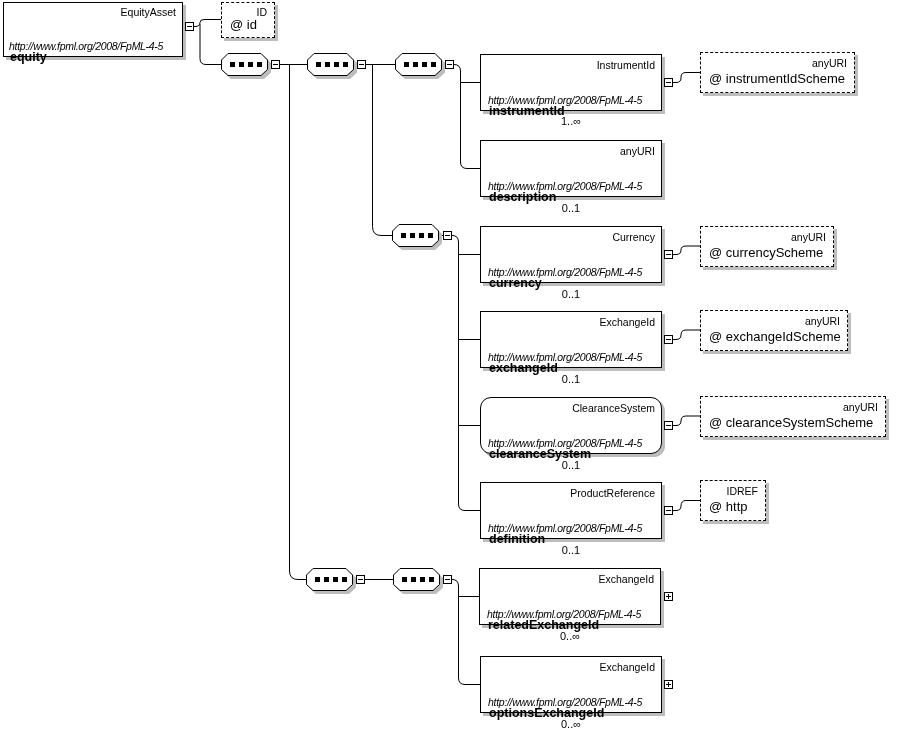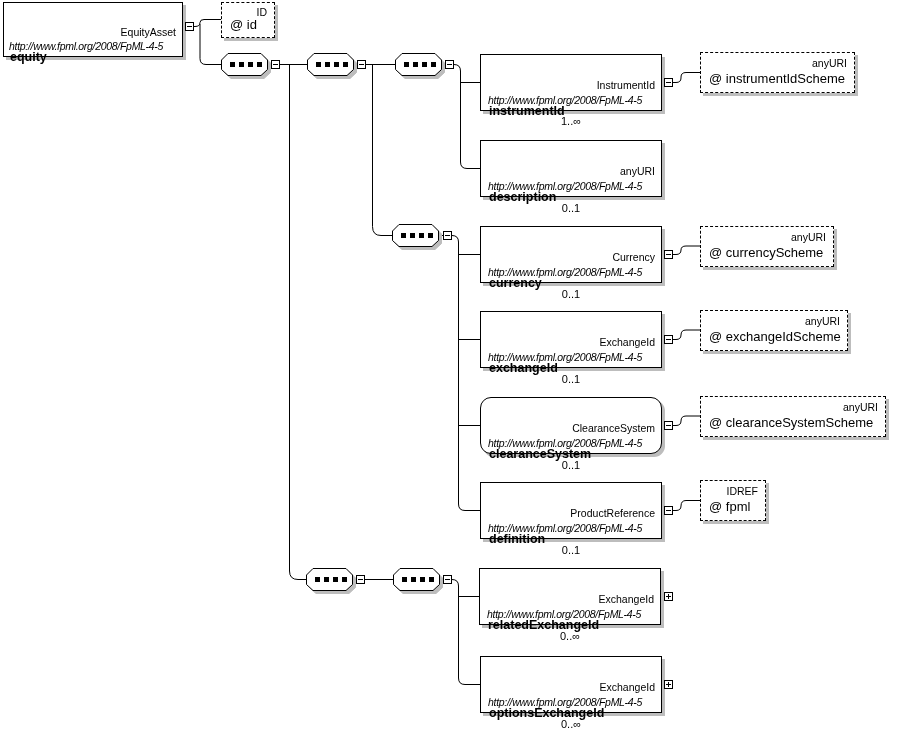--- a/index.html
+++ b/index.html
@@ -1,19 +1,19 @@
 <!DOCTYPE html>
 <html><head>
 <meta charset="utf-8">
 <style>
   html,body{margin:0;padding:0;background:#fff;}
   body{position:relative;width:923px;height:733px;font-family:"Liberation Sans",sans-serif;color:#000;overflow:hidden;}
   #wires{position:absolute;left:0;top:0;z-index:0;}
   .el-box{position:absolute;width:182px;height:57px;background:#fff;border:1px solid #000;box-shadow:3px 3px 0 #bdbdbd;z-index:2;box-sizing:border-box;}
-  .el-type{position:absolute;top:4px;right:6px;font-size:10.5px;white-space:nowrap;margin-top:20px;}
+  .el-type{position:absolute;top:4px;right:6px;font-size:10.5px;white-space:nowrap;}
   .el-name{position:absolute;top:19px;left:8px;font-size:12.5px;font-weight:bold;white-space:nowrap;margin-top:30px;}
   .el-ns{position:absolute;top:39px;left:7px;font-size:10.5px;letter-spacing:-0.3px;white-space:nowrap;font-style:italic;}
   .root-box{position:absolute;left:3px;top:2px;width:180px;height:55px;background:#fff;border:1px solid #000;box-shadow:3px 3px 0 #bdbdbd;z-index:2;box-sizing:border-box;}
   .attr-box{position:absolute;background:#fff;border:1px dashed #000;box-shadow:3px 3px 0 #bdbdbd;z-index:2;box-sizing:border-box;height:41px;}
   .attr-type{position:absolute;top:4px;right:7px;font-size:10.5px;white-space:nowrap;}
   .attr-name{position:absolute;bottom:6px;left:8px;font-size:13px;font-weight:normal;white-space:nowrap;}
   .card{position:absolute;width:182px;text-align:center;font-size:11px;z-index:2;}
   .exp{position:absolute;width:9px;height:9px;background:#fff;border:1px solid #000;box-sizing:border-box;z-index:3;}
   .exp .h{position:absolute;left:1px;top:3px;width:5px;height:1px;background:#000;}
   .exp .v{position:absolute;left:3px;top:1px;width:1px;height:5px;background:#000;}
@@ -212,21 +212,21 @@
   <span class="el-type">ProductReference</span>
   <span class="el-name">definition</span>
   <span class="el-ns">http://www.fpml.org/2008/FpML-4-5</span>
 </div>
 <div class="card" style="left:480px;top:544px;">0..1</div>
 <div class="exp" style="left:664px;top:506px;">
     <span class="h"></span>
   </div>
 <div class="attr-box" style="left:700px;top:480px;width:66px;">
   <span class="attr-type">IDREF</span>
-  <span class="attr-name">@ fpml</span>
+  <span class="attr-name">@ http</span>
 </div>
 
 <div class="el-box" style="left:479px;top:568px;">
   <span class="el-type">ExchangeId</span>
   <span class="el-name">relatedExchangeId</span>
   <span class="el-ns">http://www.fpml.org/2008/FpML-4-5</span>
 </div>
 <div class="card" style="left:479px;top:630px;">0..∞</div>
 <div class="exp" style="left:664px;top:592px;">
     <span class="h"></span>

